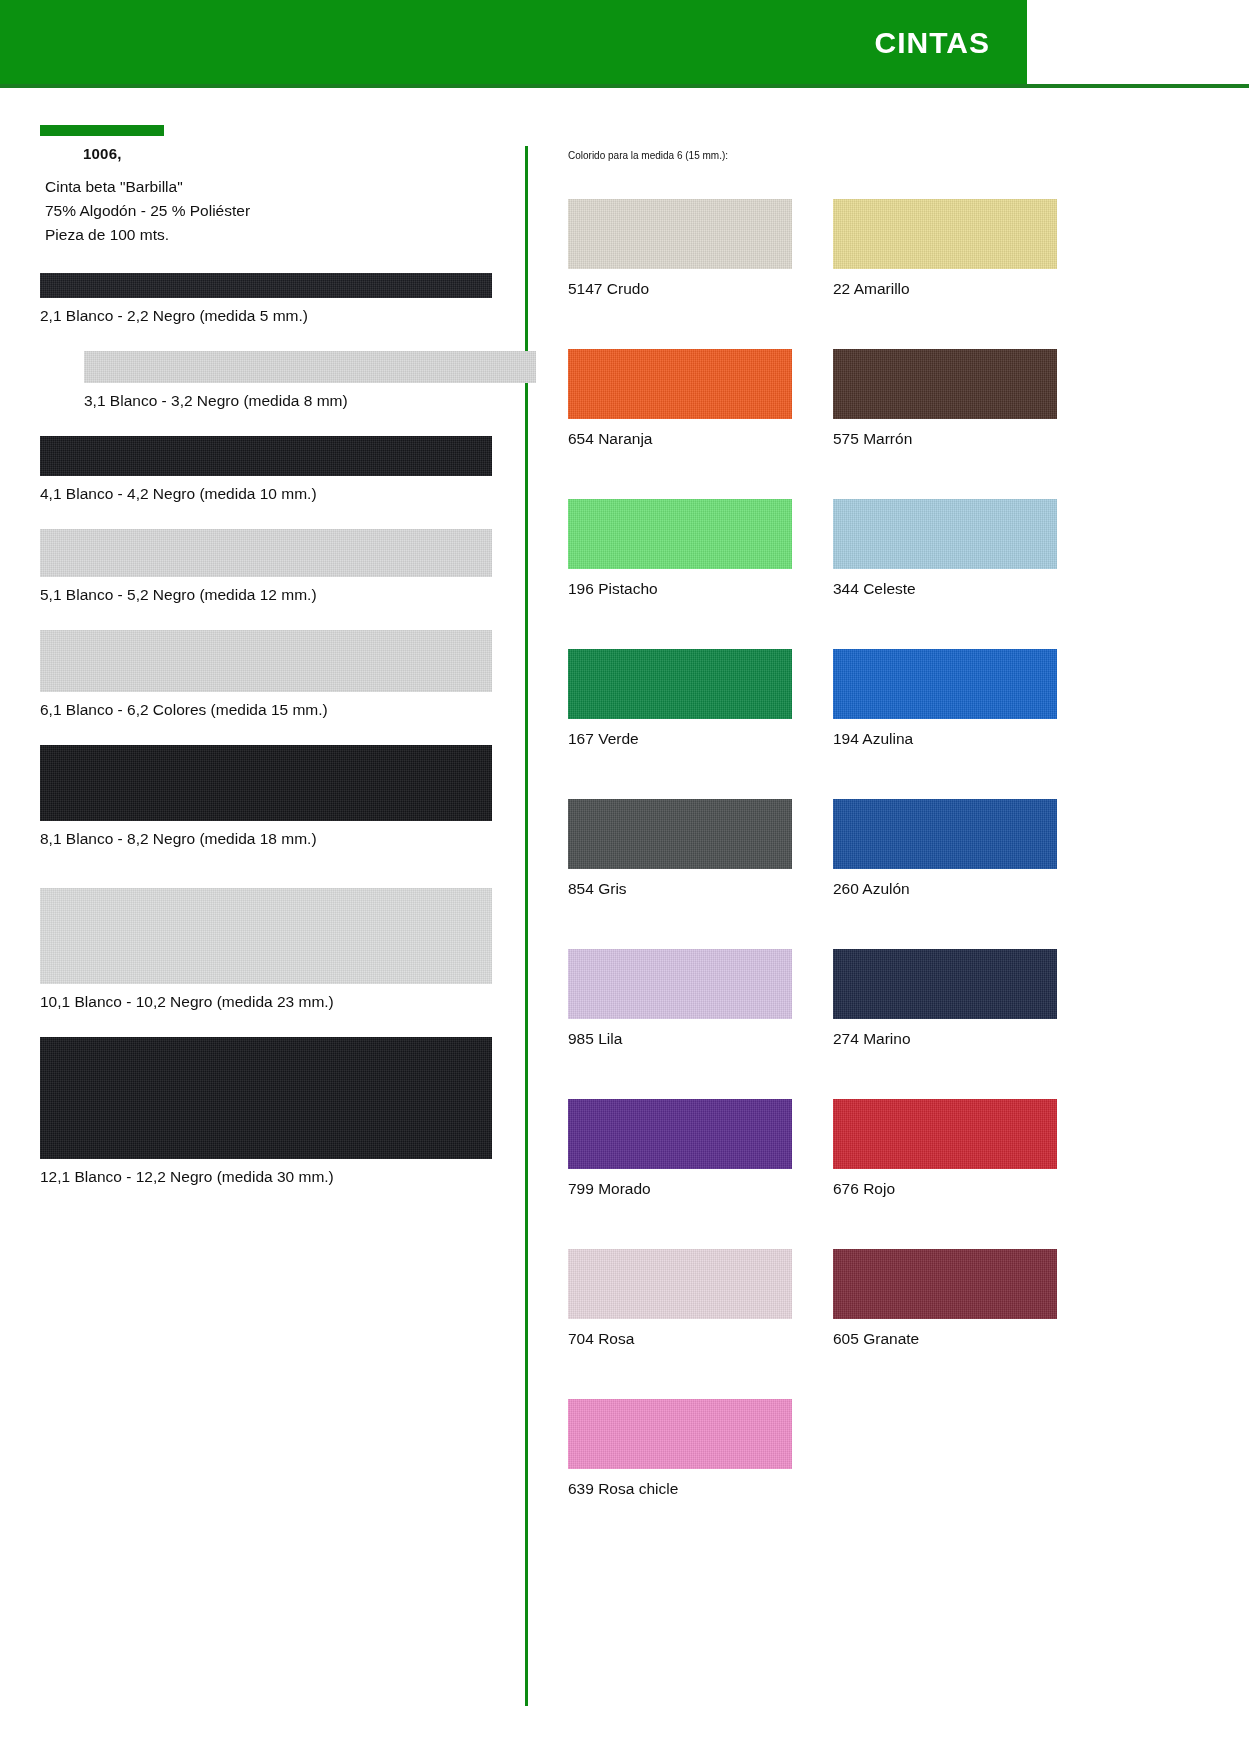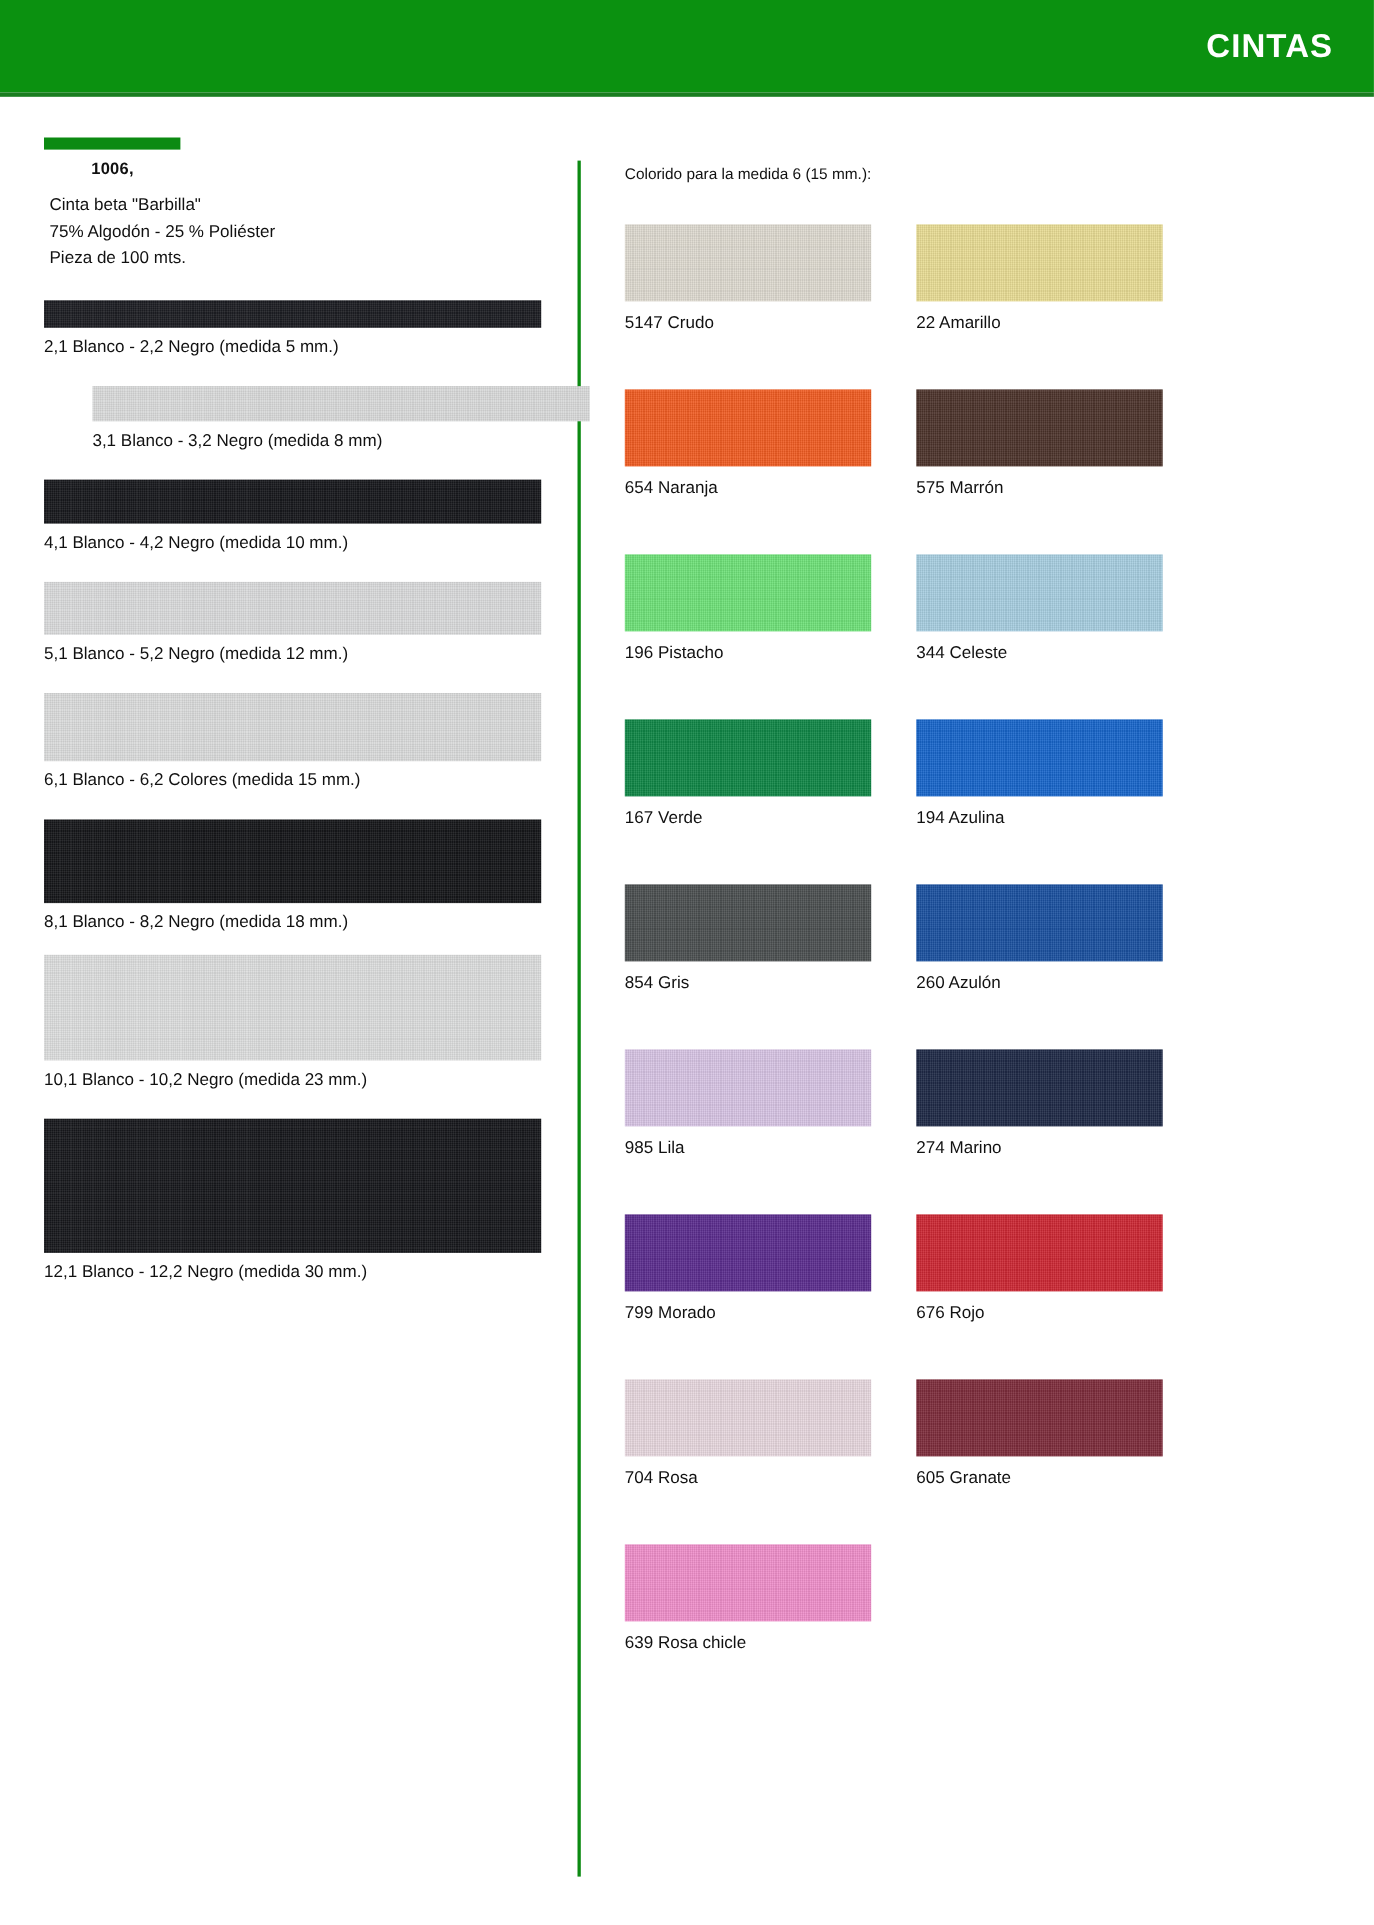--- a/index.html
+++ b/index.html
@@ -17,21 +17,21 @@
     width: 1249px;
     height: 1750px;
     overflow: hidden;
     background: #ffffff;
   }
 
   
   #header {
     position: absolute;
     left: 0; top: 0;
-    width: 1249px;
+    width: 1027px;
     height: 84px;
     background: #0b9110;
     box-sizing: border-box;
   }
   #header-rule {
     position: absolute;
     left: 0; top: 84px;
     width: 1249px;
     height: 4px;
     background: #1a7d20;
@@ -111,21 +111,21 @@
   }
 
   
   #right-col {
     position: absolute;
     left: 568px;
     top: 150px;
     width: 500px;
   }
   #colorido-title {
-    font-size: 14px;
+    font-size: 10px;
     color: #111;
     margin-bottom: 38px;
     white-space: nowrap;
   }
   #color-grid {
     display: grid;
     grid-template-columns: 265px 225px;
     grid-auto-rows: 150px;
     column-gap: 0px;
   }
@@ -190,21 +190,21 @@
           <div class="ribbon-label">5,1 Blanco  -  5,2 Negro  (medida 12 mm.)</div>
         </div>
         <div class="ribbon-block" style="margin-top: 26px;">
           <div class="ribbon-swatch" style="height: 62px; background: rgb(217, 218, 218);"></div>
           <div class="ribbon-label">6,1 Blanco  -  6,2 Colores  (medida 15 mm.)</div>
         </div>
         <div class="ribbon-block" style="margin-top: 26px;">
           <div class="ribbon-swatch" style="height: 76px; background: rgb(21, 22, 25);"></div>
           <div class="ribbon-label">8,1 Blanco  -  8,2 Negro  (medida 18 mm.)</div>
         </div>
-        <div class="ribbon-block" style="margin-top: 20px;">
+        <div class="ribbon-block" style="margin-top: 40px;">
           <div class="ribbon-swatch" style="height: 96px; background: rgb(220, 221, 221);"></div>
           <div class="ribbon-label">10,1 Blanco  -  10,2 Negro  (medida 23 mm.)</div>
         </div>
         <div class="ribbon-block" style="margin-top: 26px;">
           <div class="ribbon-swatch" style="height: 122px; background: rgb(22, 23, 27);"></div>
           <div class="ribbon-label">12,1 Blanco  -  12,2 Negro  (medida 30 mm.)</div>
         </div>
       </div>
   </div>
 

